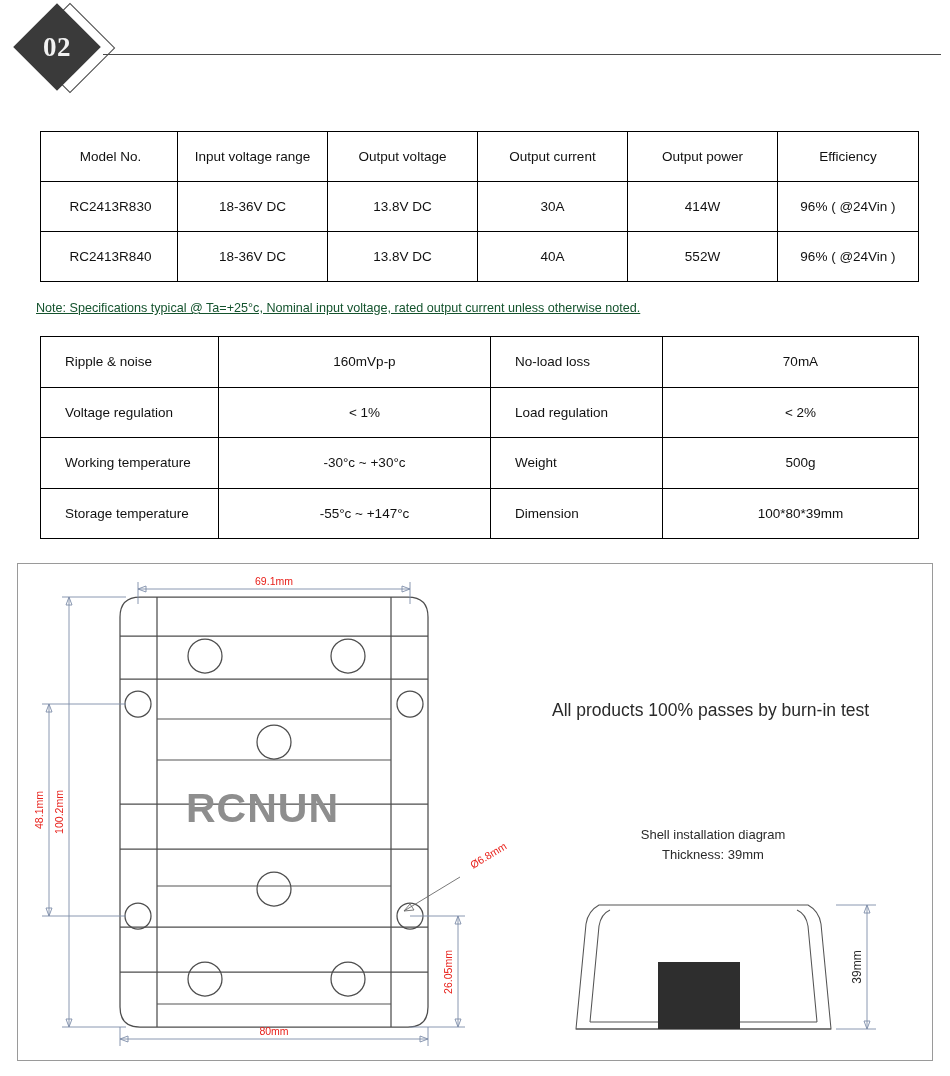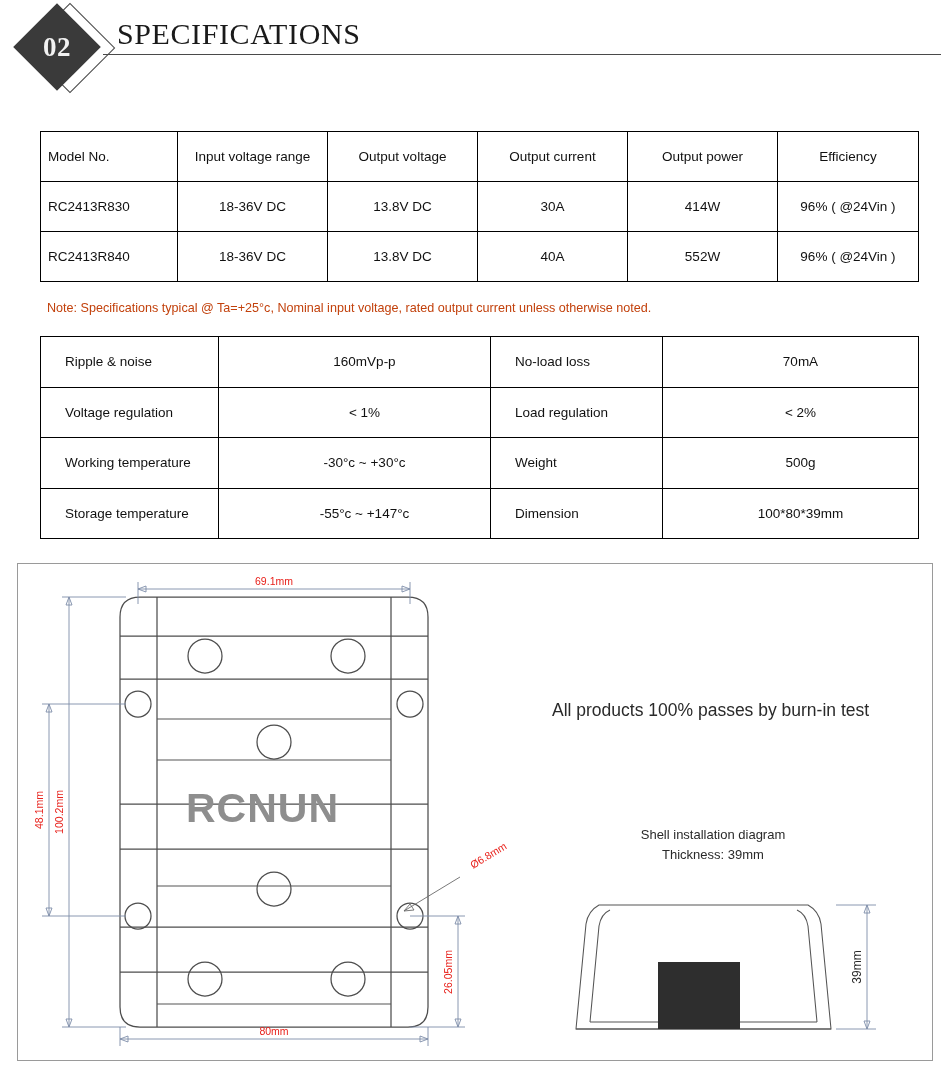--- a/index.html
+++ b/index.html
@@ -102,29 +102,30 @@
   .spec-table td.lbl {
     text-align: left;
     padding-left: 7px;
   }
 
   #table-models {
     left: 40px;
     top: 131px;
     width: 878px;
   }
-  #table-models td { height: 49px; }
+  #table-models td { height: 49px; text-align: center; }
 
   .note {
     position: absolute;
-    left: 47px;
+    left: 36px;
     top: 301px;
     font-size: 12.6px;
-    color: #c2410c;
+    color: #14532d;
     white-space: nowrap;
+    text-decoration: underline;
   }
 
   #table-params {
     left: 40px;
     top: 336px;
     width: 878px;
   }
   #table-params td { height: 49.5px; padding-left: 24px; }
 
   
@@ -162,21 +163,20 @@
 </style>
 </head>
 <body>
 
 <div class="header">
   <div class="badge-wrap">
     <div class="badge-outline"></div>
     <div class="badge-solid"></div>
     <div class="badge-num">02</div>
   </div>
-  <div class="header-title">SPECIFICATIONS</div>
   <div class="header-rule"></div>
 </div>
 
 <table class="spec-table" id="table-models">
   <colgroup>
     <col style="width:137px">
       <col style="width:150px">
       <col style="width:150px">
     <col style="width:150px">
       <col style="width:150px">

